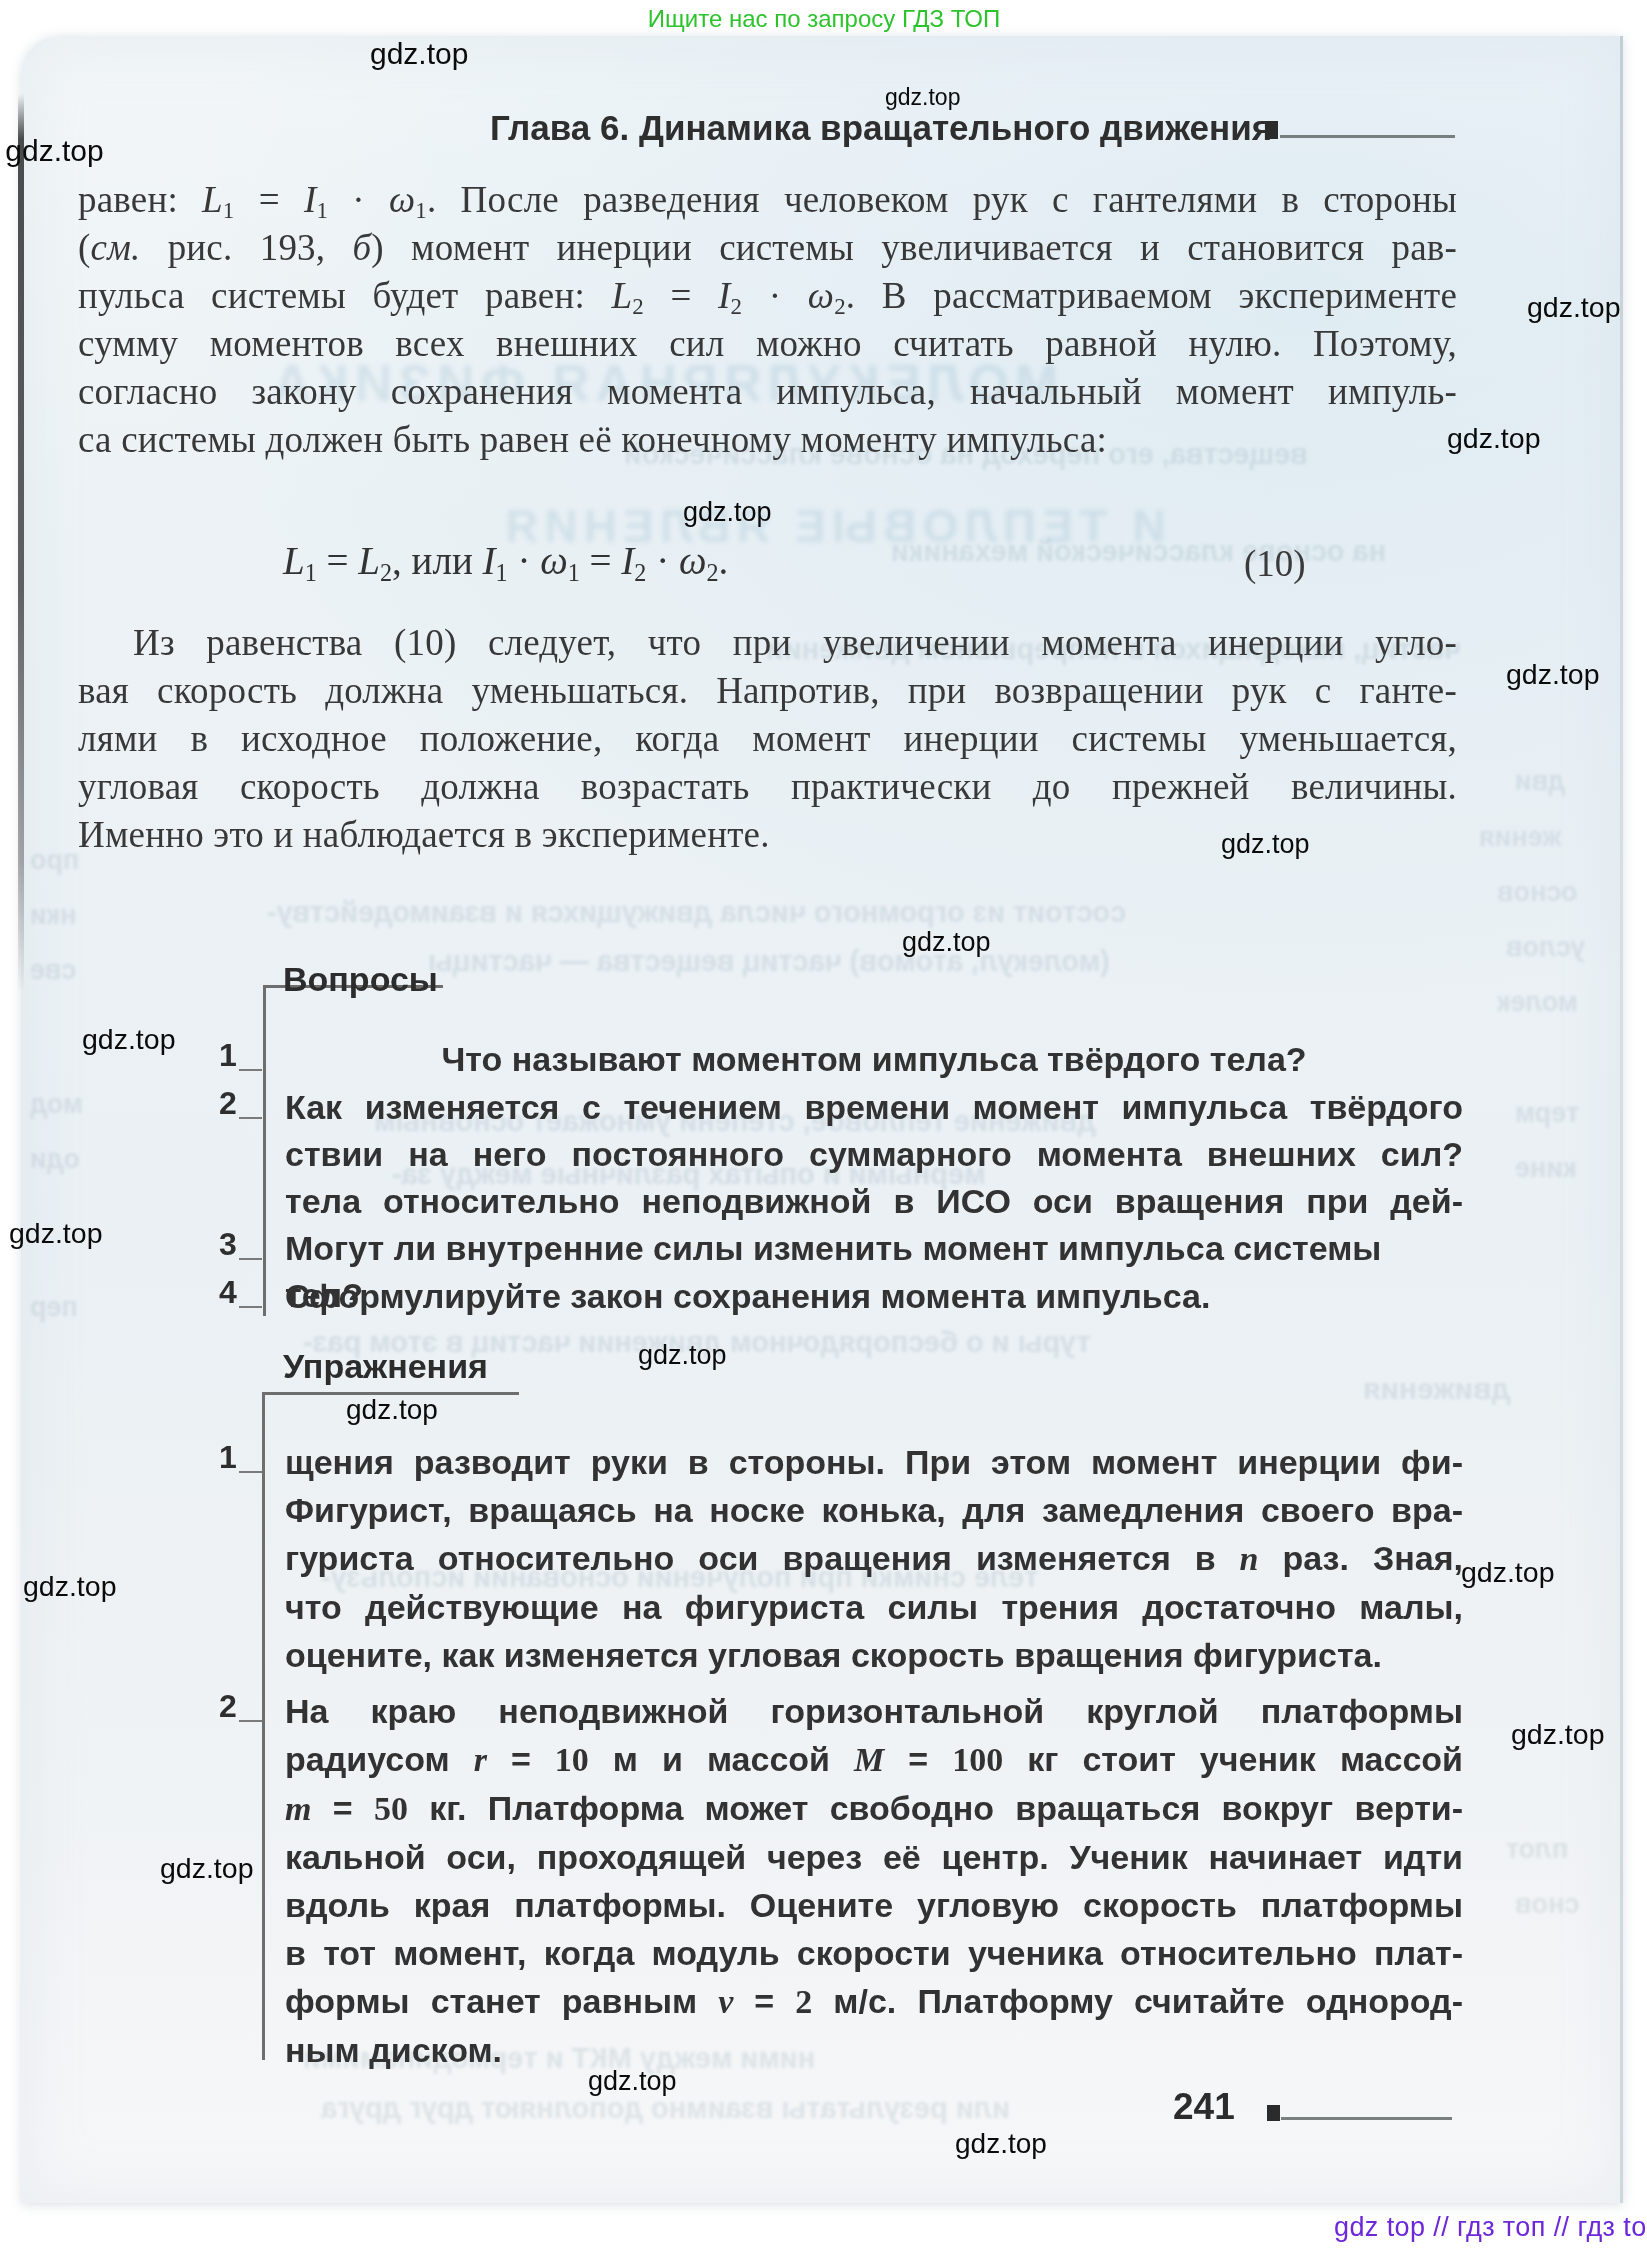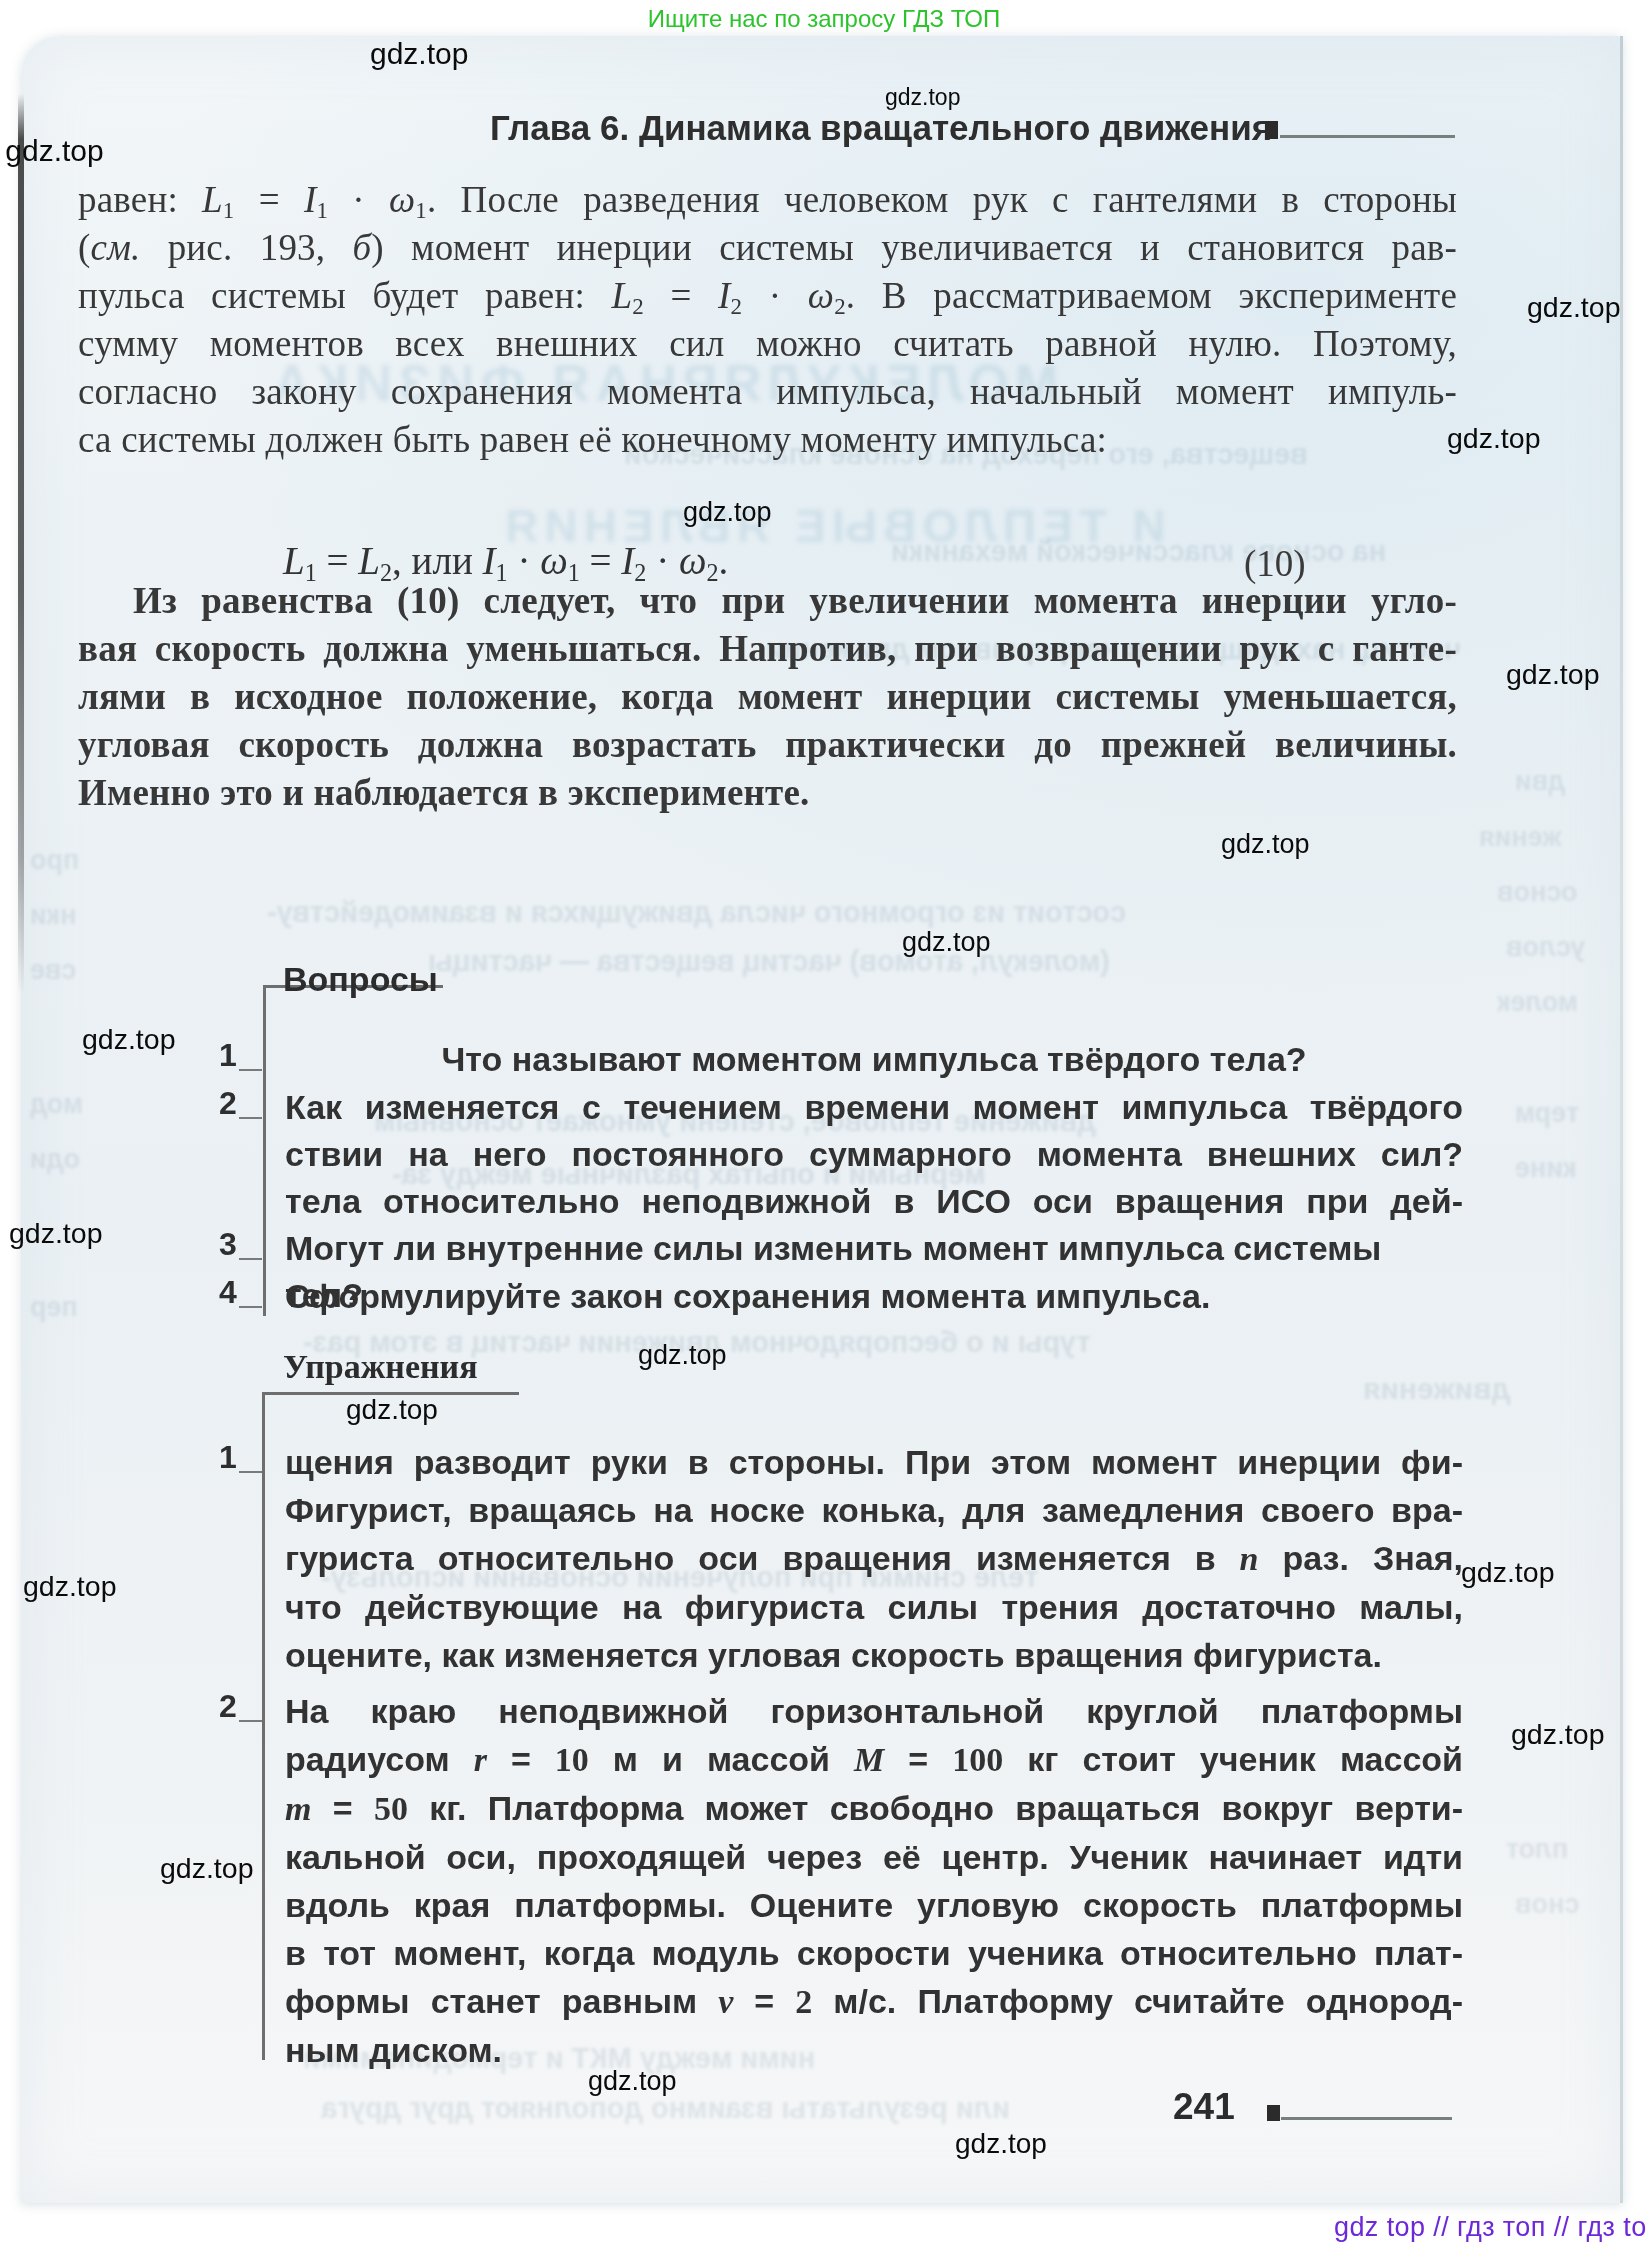--- a/index.html
+++ b/index.html
@@ -32,35 +32,35 @@
   
   .chap{position:absolute;left:490px;top:107px;font:700 35px/41px "Liberation Sans",sans-serif;
         color:#2e2e2e;z-index:10;}
   .chap-sq{position:absolute;left:1265px;top:121px;width:13.4px;height:18px;background:#2b2b2b;z-index:10;}
   .chap-line{position:absolute;left:1280px;top:135px;width:175px;height:2.7px;background:#77807f;z-index:10;}
   
   .serif-block{position:absolute;left:78px;width:1379px;z-index:10;
         font-family:"Liberation Serif",serif;font-size:37px;line-height:48px;
         color:#383838;letter-spacing:0.2px;}
   #para1{top:176px;}
-  #para2{top:577px;font-weight:bold;}
+  #para2{top:619px;}
   .tl{min-height:1em;}
   .tl.just{text-align:justify;text-align-last:justify;}
   .tl.ind{text-indent:55px;}
   .sg-v{font-family:"Liberation Serif",serif;font-style:italic;}
   .sg-s{font-family:"Liberation Serif",serif;font-size:.62em;vertical-align:-.28em;line-height:0;}
   .sg-m{font-family:"Liberation Serif",serif;}
   
   .equation{position:absolute;left:283px;top:538px;z-index:10;
         font-family:"Liberation Serif",serif;font-size:39px;color:#333;}
   .eq-num{position:absolute;left:1244px;top:542px;z-index:10;
         font-family:"Liberation Serif",serif;font-size:37px;color:#3a3a3a;text-align:center;}
   
   .sec-h{position:absolute;left:283px;z-index:10;font:700 34px/39px "Liberation Sans",sans-serif;color:#2c2c2c;}
-  #q-head{top:960px;} #e-head{top:1347px;font-family:Liberation Serif, serif;}
+  #q-head{top:960px;} #e-head{top:1347px;}
   .bh{position:absolute;height:2.7px;background:#6e6e6e;z-index:9;}
   .bv{position:absolute;width:2.7px;background:#6e6e6e;z-index:9;}
   #q-bh{left:263px;top:985px;width:180px;} #q-bv{left:263px;top:985px;height:331px;}
   #e-bh{left:262px;top:1392px;width:257px;} #e-bv{left:262px;top:1392px;height:668px;}
   .lnum{position:absolute;left:219px;width:39px;z-index:10;
         font:700 32px/39px "Liberation Sans",sans-serif;color:#2e2e2e;}
   .lnum::after{content:"";position:absolute;left:19.6px;bottom:3.6px;width:23px;height:2.2px;background:#7a7a7a;}
   .ltxt{position:absolute;left:285px;width:1178px;z-index:10;
         font-family:"Liberation Sans",sans-serif;font-weight:600;font-size:34px;color:#323232;}
   #q-list .ltxt{line-height:47px;} #e-list .ltxt{line-height:48px;}

